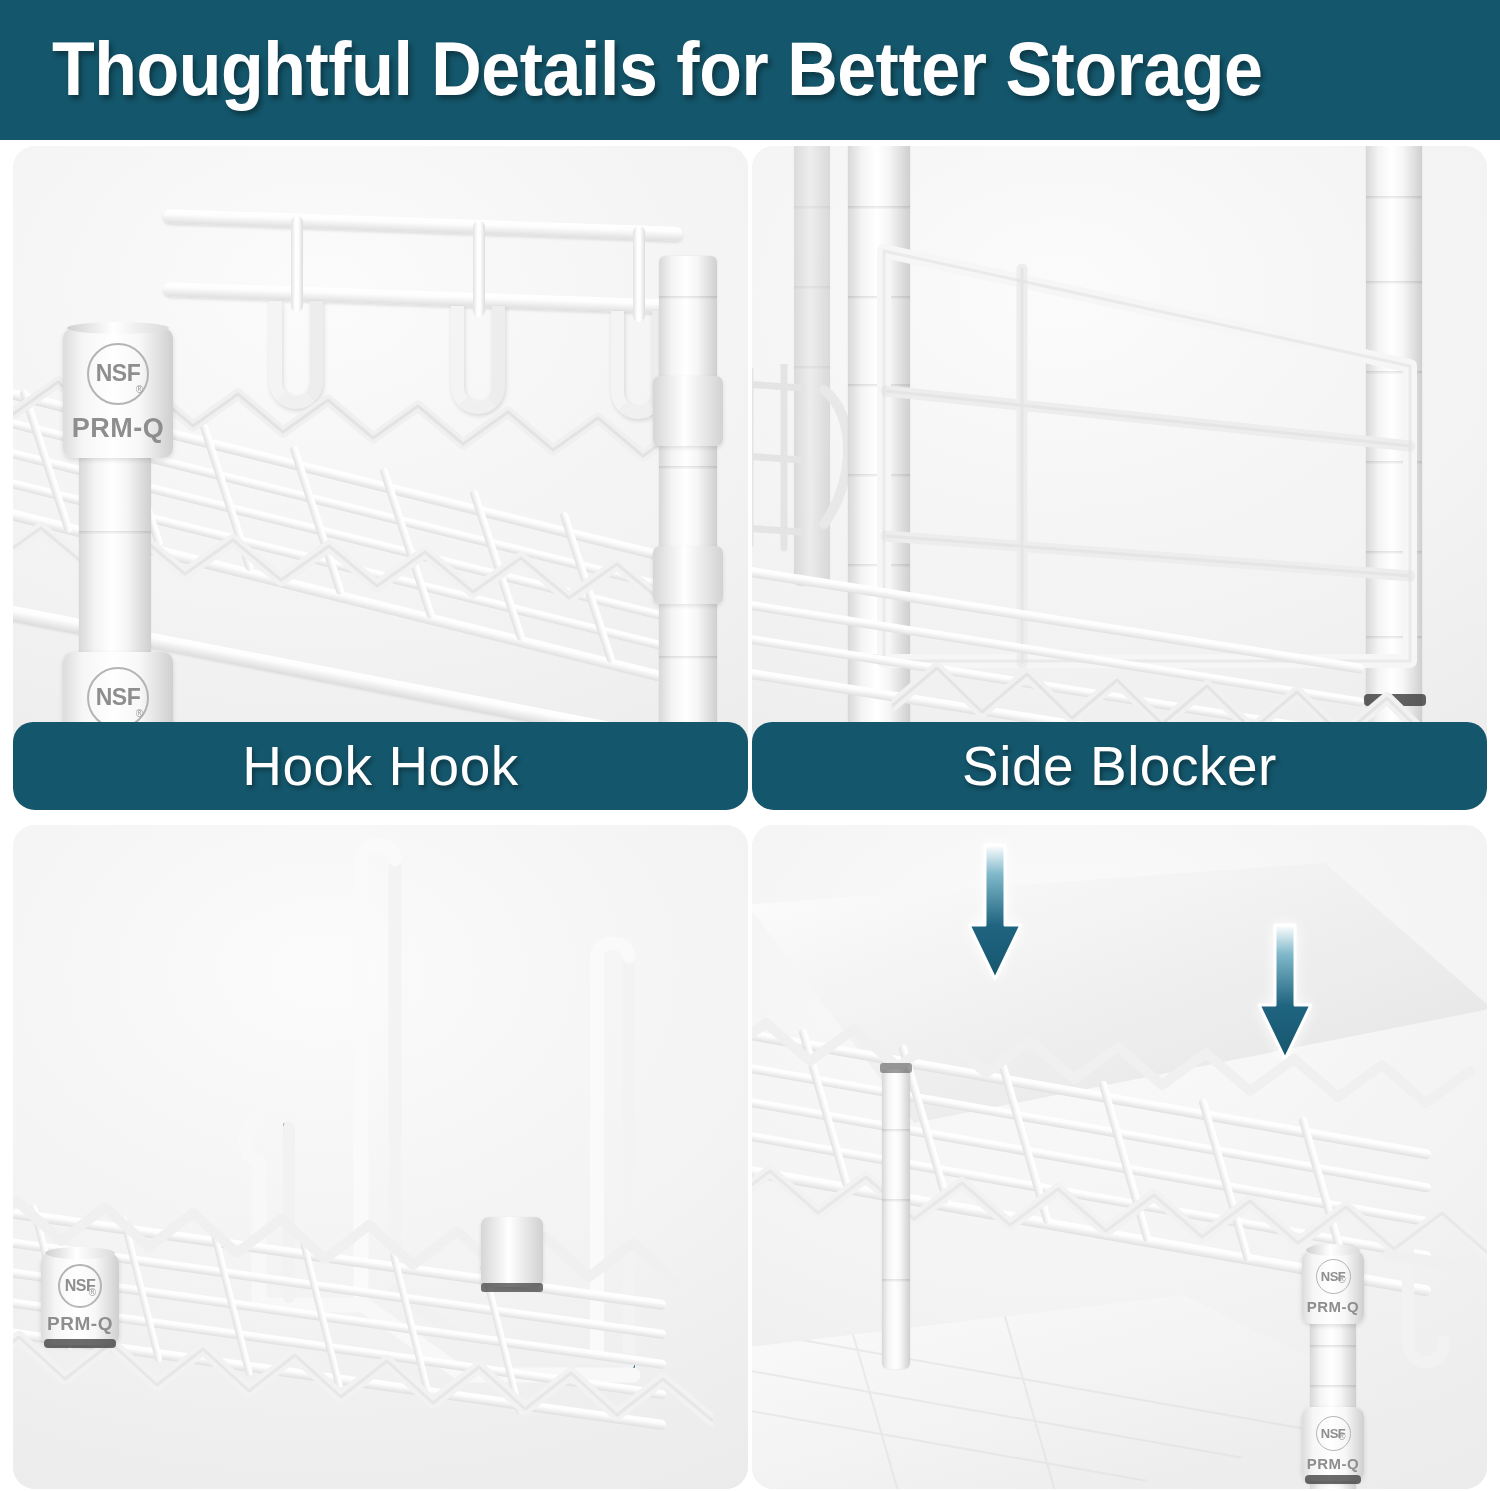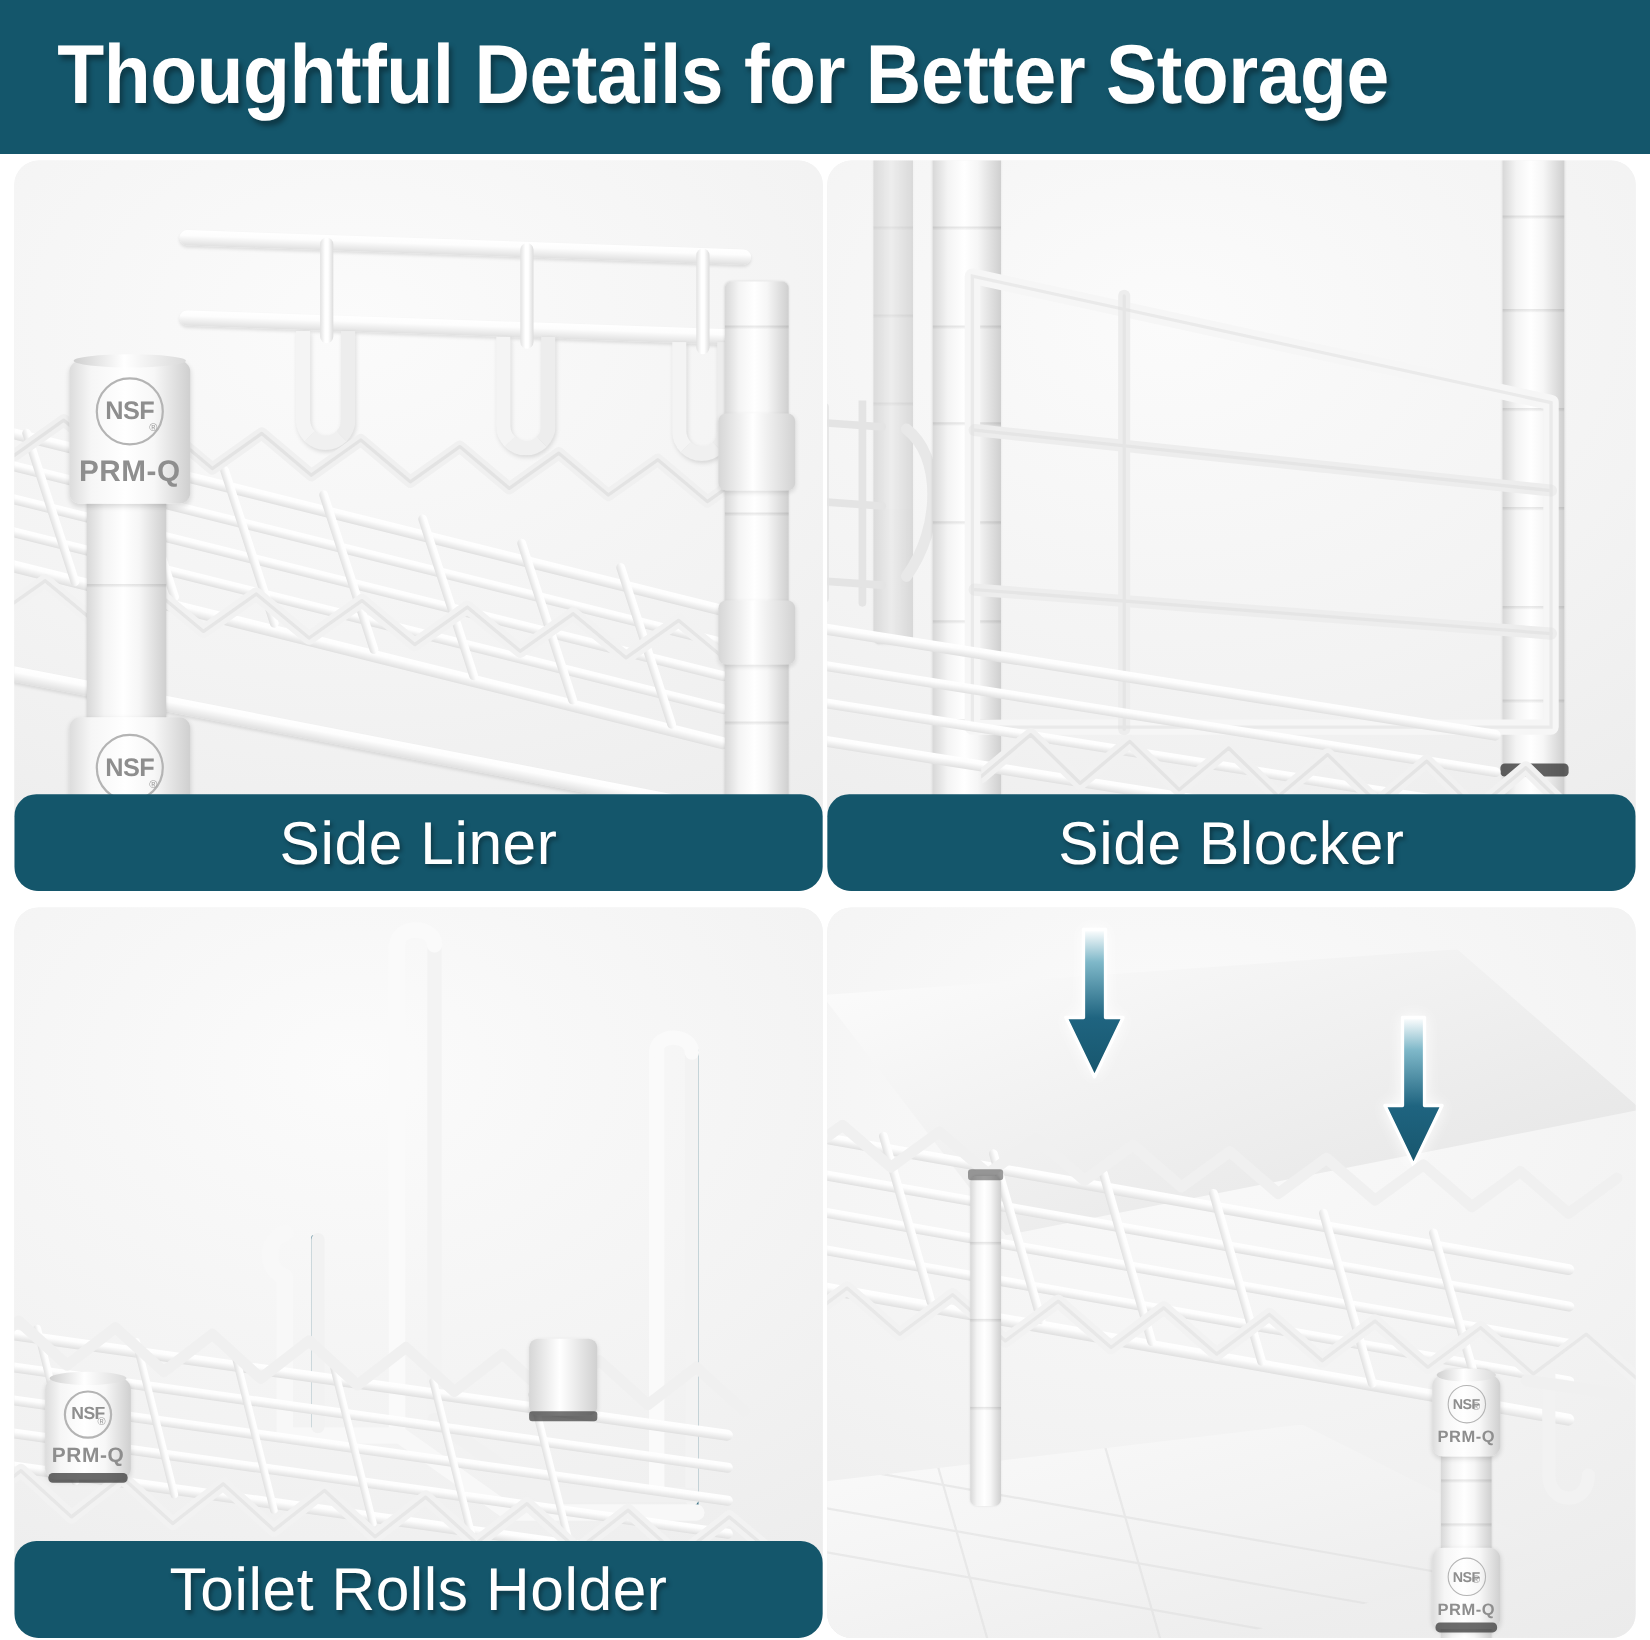--- a/index.html
+++ b/index.html
@@ -241,21 +241,21 @@
       </div>
       <div class="mesh" style="left:640px; top:230px; width:70px; height:70px;
                   background:linear-gradient(90deg,#d6d6d6,#ffffff 45%,#d2d2d2);
                   border-radius:7px; box-shadow:0 2px 4px rgba(0,0,0,.10);"></div>
       <div class="mesh" style="left:640px; top:400px; width:70px; height:58px;
                   background:linear-gradient(90deg,#d6d6d6,#ffffff 45%,#d2d2d2);
                   border-radius:7px; box-shadow:0 2px 4px rgba(0,0,0,.10);"></div>
     </div>
 
     <div class="caption">
-      <span class="caption-text">Side Liner</span>
+      <span class="caption-text">Hook Hook</span>
     </div>
   </div>
 
   <div class="panel p2">
     <div class="photo">
 
       <div class="post" style="left:42px; top:-10px; width:36px; height:450px; opacity:.55;
                   background:linear-gradient(90deg,#c6c6c6,#e6e6e6 45%,#c2c2c2);">
         <div class="ring" style="top:70px;"></div>
         <div class="ring" style="top:150px;"></div>
@@ -398,23 +398,20 @@
         <div class="prm">PRM-Q</div>
         <div class="foot"></div>
       </div>
 
       <div class="mesh" style="left:468px; top:392px; width:62px; height:70px;
                   background:linear-gradient(90deg,#d6d6d6,#ffffff 45%,#d0d0d0);
                   border-radius:8px; box-shadow:0 2px 4px rgba(0,0,0,.10);"></div>
       <div class="mesh" style="left:468px; top:458px; width:62px; height:9px; background:#3b3b3b; opacity:.7; border-radius:3px;"></div>
     </div>
 
-    <div class="caption">
-      <span class="caption-text">Toilet Rolls Holder</span>
-    </div>
   </div>
 
   <div class="panel p4">
     <div class="photo">
 
       <div class="liner" style="left:-20px; top:38px; width:760px; height:260px;
                   clip-path:polygon(2% 16%, 78% 0%, 100% 56%, 24% 100%);
                   border-radius:10px;"></div>
 
       <div class="arrow" style="left:215px; top:18px; width:56px; height:140px;">

